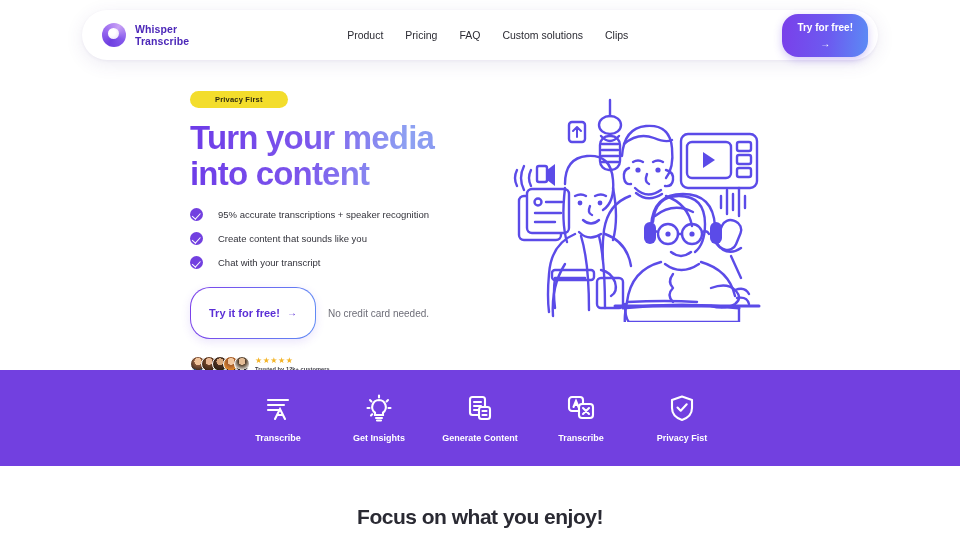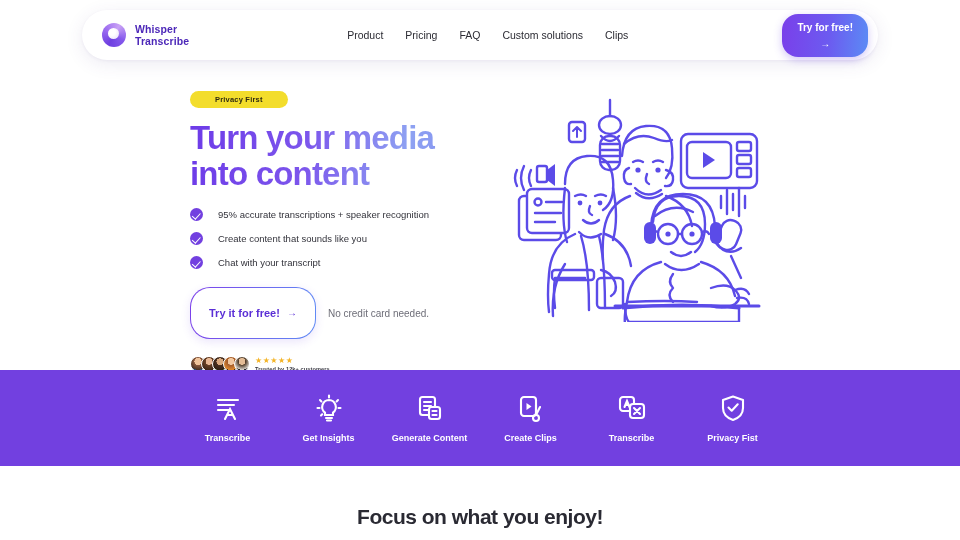--- a/index.html
+++ b/index.html
@@ -361,30 +361,20 @@
     <div class="feature">
       <svg class="f-icon" viewBox="0 0 30 30" fill="none" stroke="#fff" stroke-width="2.1" stroke-linecap="round">
         <rect x="5" y="4" width="15" height="18" rx="2.5"></rect>
         <path d="M9 9h7M9 13h7M9 17h4"></path>
         <rect x="14" y="14" width="11" height="12" rx="2.5" fill="#7240E0"></rect>
         <path d="M17.5 18h4M17.5 22h4"></path>
       </svg>
       <div class="feature-label">Generate Content</div>
     </div>
 
-    <div class="feature">
-      <svg class="f-icon" viewBox="0 0 30 30" fill="none" stroke="#fff" stroke-width="2.1" stroke-linecap="round">
-        <rect x="5" y="4" width="15" height="19" rx="3"></rect>
-        <path d="M10.5 10l5 3.5-5 3.5z" fill="#fff" stroke="none"></path>
-        <path d="M20 12v10"></path>
-        <circle cx="20" cy="25" r="3"></circle>
-        <path d="M24 14l-4 8"></path>
-      </svg>
-      <div class="feature-label">Create Clips</div>
-    </div>
 
     <div class="feature">
       <svg class="f-icon" viewBox="0 0 30 30" fill="none" stroke="#fff" stroke-width="2.1" stroke-linecap="round">
         <rect x="3" y="4" width="14" height="14" rx="3"></rect>
         <path d="M7.5 14l2.5-6 2.5 6M8.5 12h3"></path>
         <rect x="13" y="11" width="14" height="14" rx="3" fill="#7240E0"></rect>
         <path d="M17 15l6 6M23 15l-6 6"></path>
       </svg>
       <div class="feature-label">Transcribe</div>
     </div>

